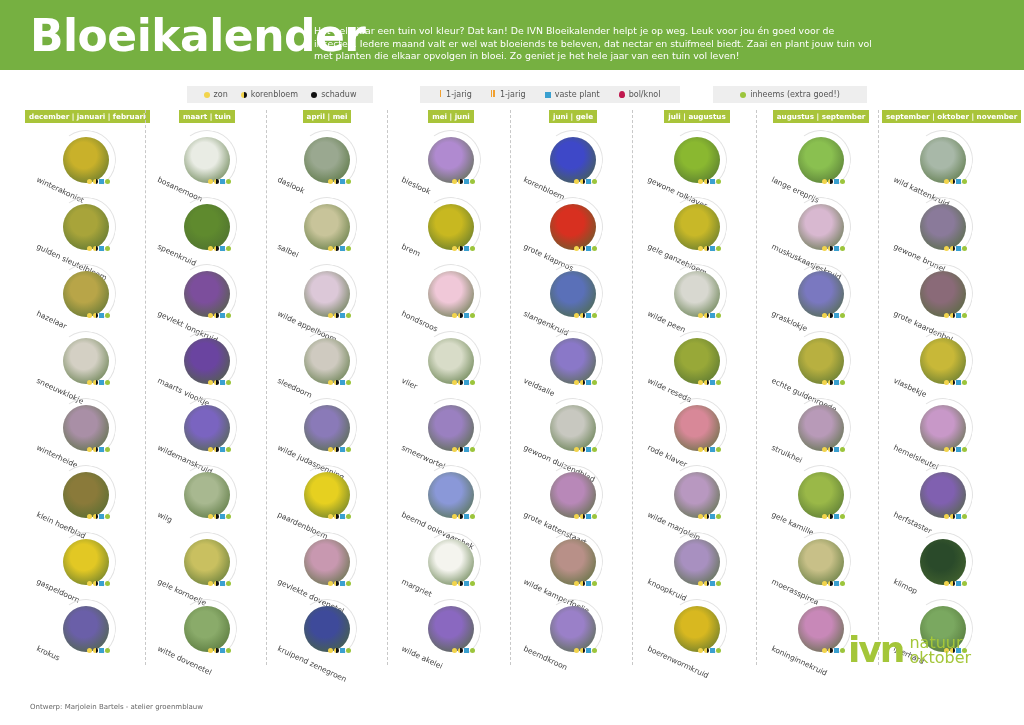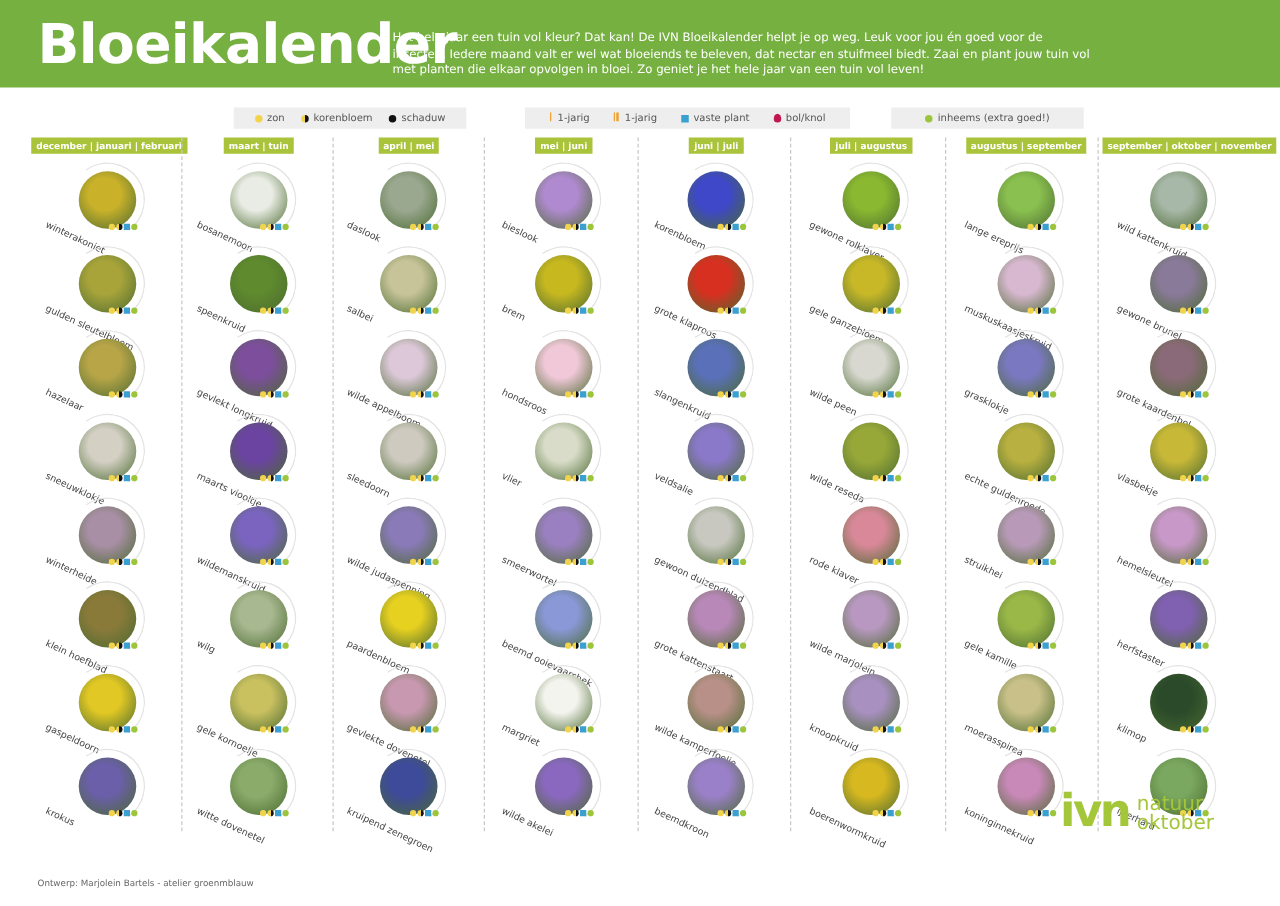--- a/index.html
+++ b/index.html
@@ -434,21 +434,21 @@
         <div class="pname">wilde akelei</div>
         <div class="icons">
           <span class="dot" style="background:#f2d44c"></span>
           <span class="half"></span>
           <span class="sq"></span>
           <span class="dot" style="background:#9cc53c"></span>
         </div>
       </div>
     </div>
     <div class="col" style="left: 512px;">
-      <div class="col-header">juni | juli</div>
+      <div class="col-header">juni | gele</div>
       <div class="plant">
         <div class="ring"></div>
         <div class="photo" style="background: radial-gradient(circle at 45% 40%, rgb(62, 72, 200) 0%, rgb(62, 72, 200) 35%, rgb(74, 106, 48) 100%);"></div>
         <div class="pname">korenbloem</div>
         <div class="icons">
           <span class="dot" style="background:#f2d44c"></span>
           <span class="half"></span>
           <span class="sq"></span>
           <span class="dot" style="background:#9cc53c"></span>
         </div>

